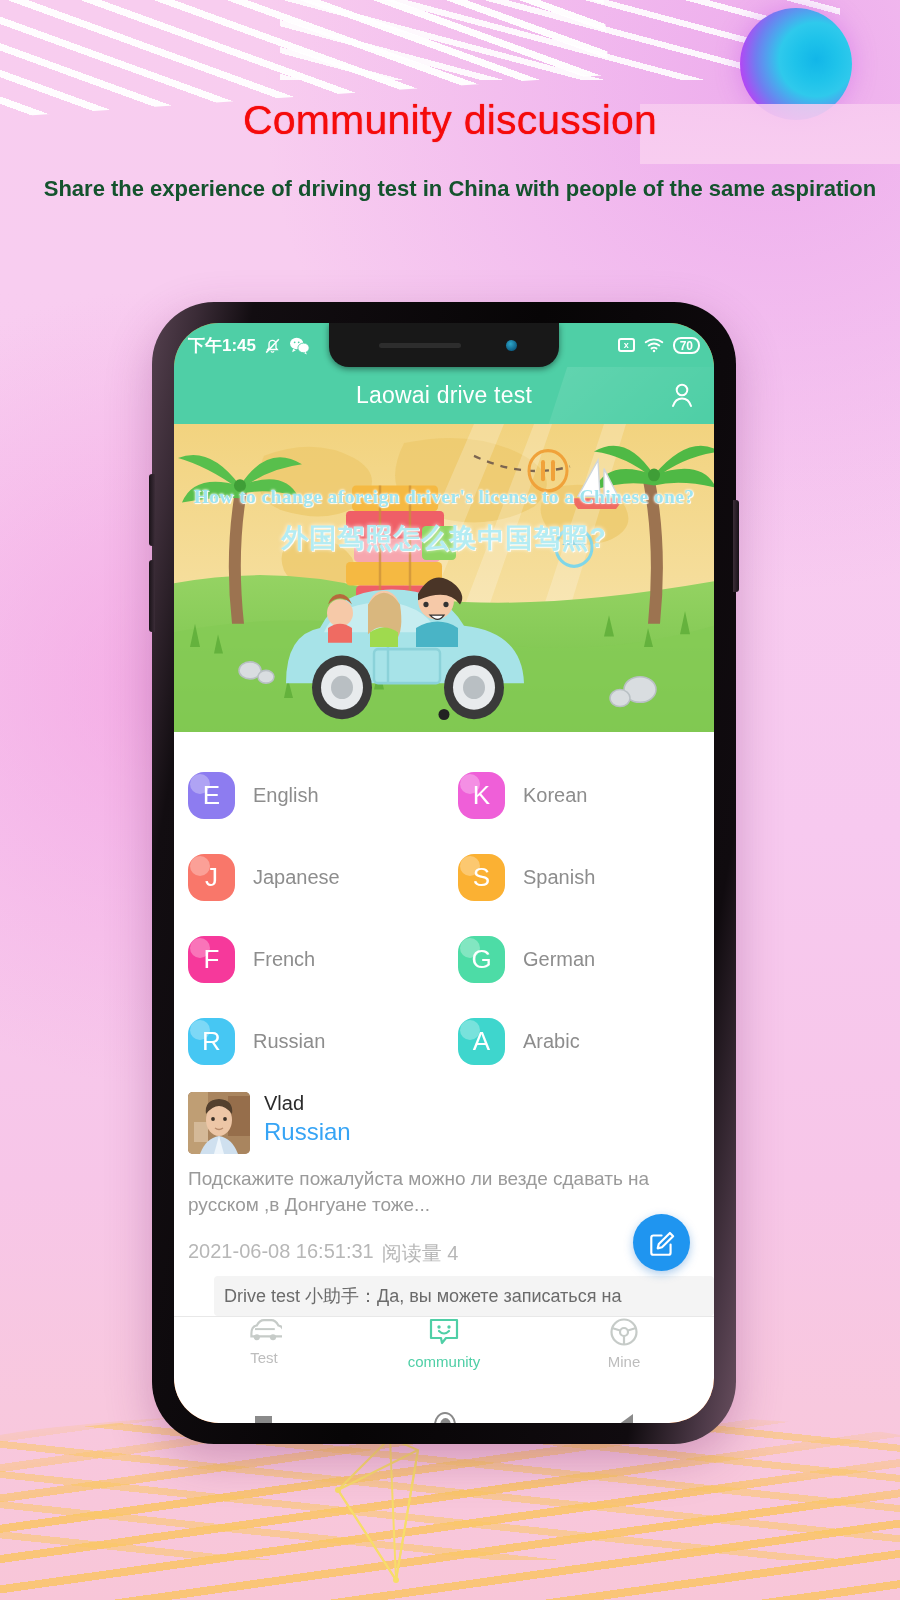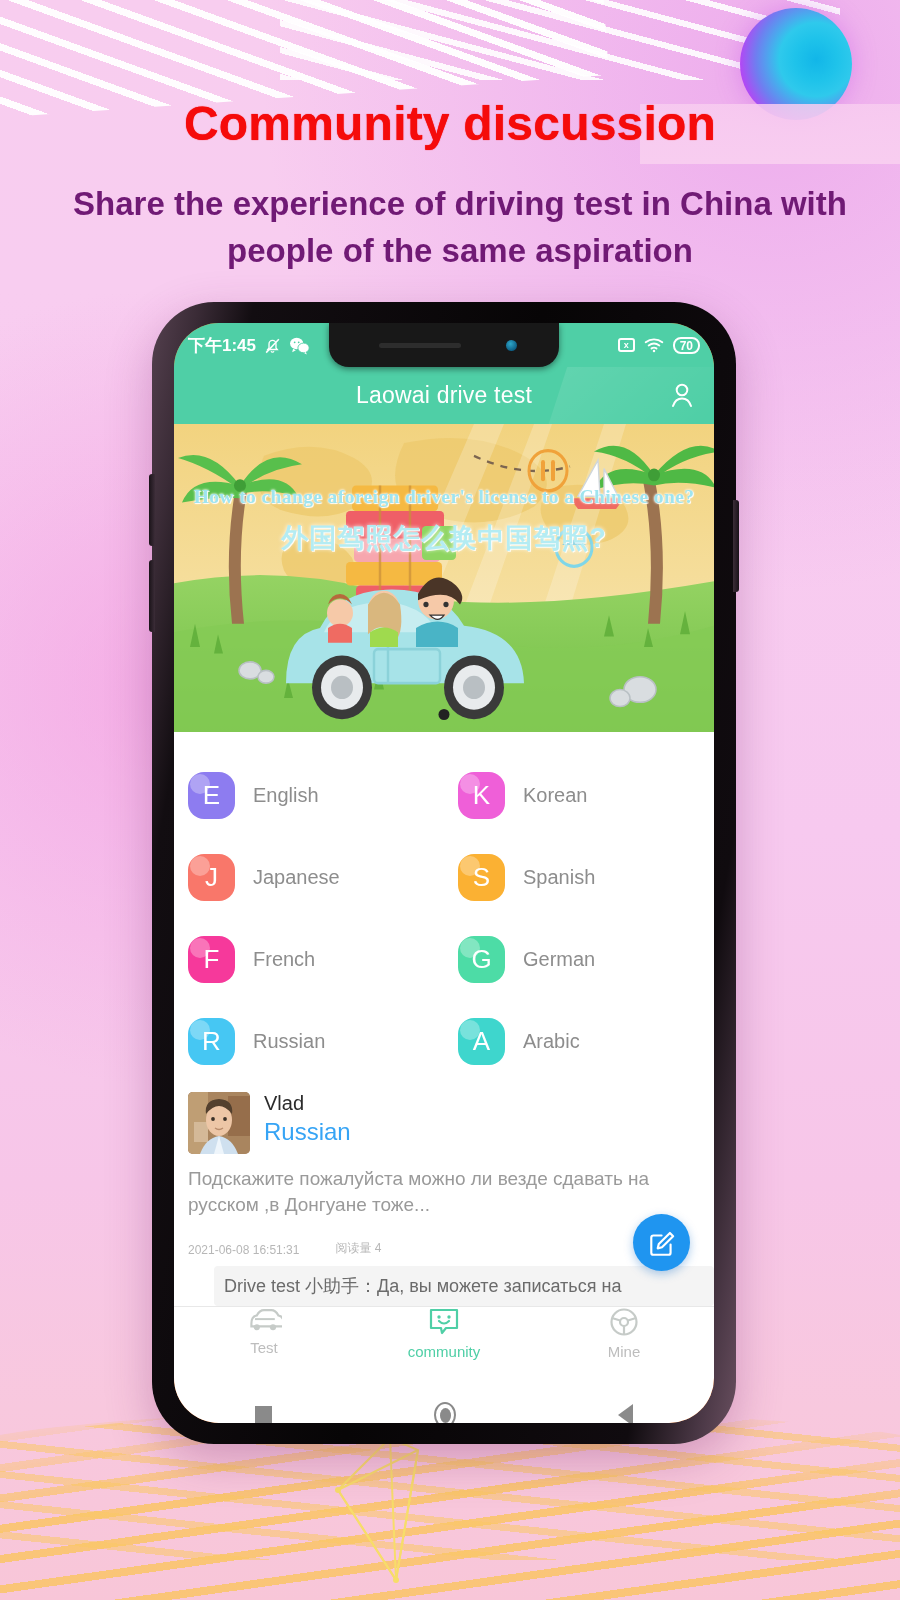--- a/index.html
+++ b/index.html
@@ -65,25 +65,25 @@
     background:repeating-linear-gradient(6deg,
       rgba(250,200,100,.55) 0px, rgba(250,200,100,.55) 7px,
       rgba(250,200,100,0) 7px, rgba(250,200,100,0) 30px);
     border-radius:50% 50% 0 0 / 40% 40% 0 0;
   }
   .wireframe { position:absolute; left:268px; bottom:0px; width:240px; height:170px; }
 
   
   .poster-text { position:absolute; left:0; right:0; top:98px; text-align:center; }
   .poster-title {
-    color:#f50b0b; font-size:48px; font-weight:bold; letter-spacing:.2px;
+    color:#f50b0b; font-size:41px; font-weight:normal; letter-spacing:.2px;
     line-height:1.1; text-shadow:0 0 1px #f50b0b;
   }
   .poster-sub {
-    margin-top:30px; color:#701a75; font-size:33px; font-weight:bold;
+    margin-top:30px; color:#14532d; font-size:22px; font-weight:bold;
     line-height:1.42; padding:0 10px;margin-left:20px;
   }
 
   
   #phone {
     position:absolute; left:152px; top:302px; width:584px; height:1142px;
   }
   .phone-shell {
     position:absolute; inset:0; border-radius:62px;
     background:linear-gradient(100deg,#55414f 0%,#3a2b36 6%,#120d11 13%,#070506 50%,#100b0f 86%,#4b3846 95%,#6a5060 100%);
@@ -179,21 +179,21 @@
 
   
   .post { padding:6px 0 0 14px; background:#fff; flex:0 0 auto; }
   .post-head { display:flex; }
   .post-avatar { width:62px; height:62px; border-radius:5px; flex:0 0 auto; overflow:hidden;
     background:linear-gradient(160deg,#8e6b50,#c8a285); position:relative; }
   .post-meta { margin-left:14px; }
   .post-author { color:#2b2b2b; font-size:20px; }
   .post-lang { color:#36a4f5; font-size:24px; margin-top:3px; }
   .post-body { color:#9a9a9a; font-size:19px; line-height:1.38; margin-top:12px; }
-  .post-foot { color:#b7b7b7; font-size:12px; margin-top:22px; display:flex; gap:36px;align-items:flex-end; }
+  .post-foot { color:#b7b7b7; font-size:20px; margin-top:22px; display:flex; gap:8px; }
   .post-reply {
     margin:9px 0 0 26px; background:#f4f4f4; border-radius:4px;
     padding:8px 10px; color:#6b6b6b; font-size:18px; position:relative;
     white-space:nowrap; overflow:hidden;
   }
   .post-reply::before {
     content:""; position:absolute; left:18px; top:-7px; border-left:8px solid transparent;
     border-right:8px solid transparent; border-bottom:8px solid #f4f4f4;
   }
 

